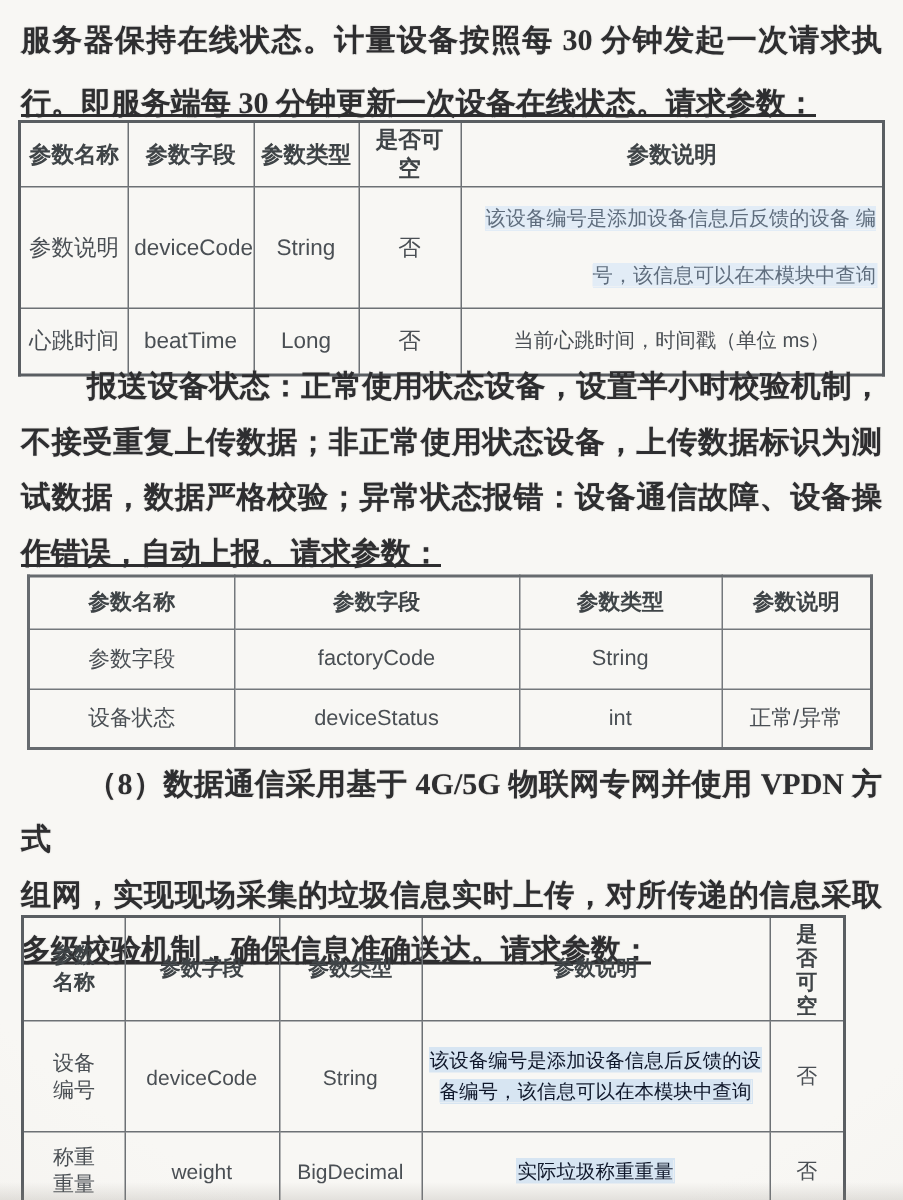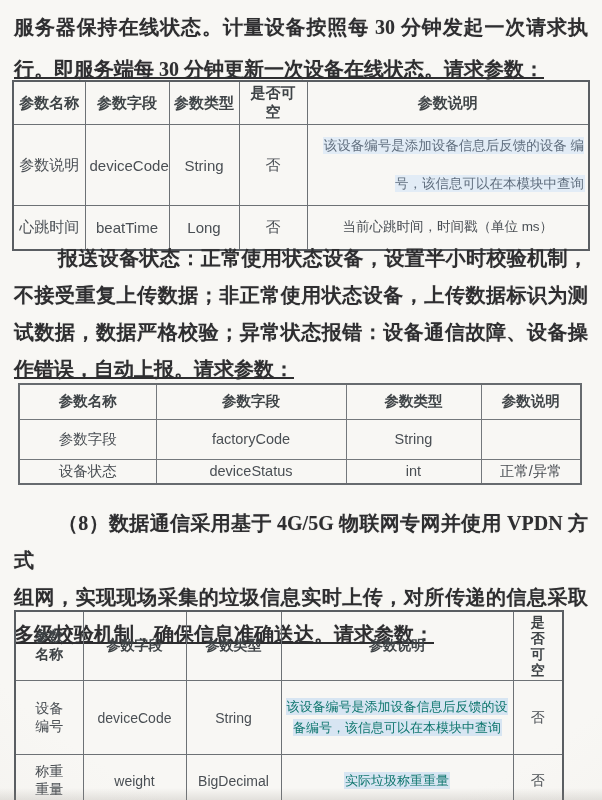--- a/index.html
+++ b/index.html
@@ -45,21 +45,21 @@
   #table2 { left:18px; top:383px; width:562px; font-size:14.5px; border-color:#676b6f; }
   #table2 th, #table2 td { border-color:#74787c; }
   #table3 { left:14px; top:610px; width:548px; font-size:14px; }
   #table3 .desc { font-size:13px; line-height:1.55; }
 
   
   .vtext { display:inline-block; width:16px; word-break:break-all; line-height:16px; text-align:center; }
 
   
   .hl {
-    background:#d7e5f2; color:#0f766e;
+    background:#d7e5f2; color:#0f172a;
     box-shadow:0 0 0 1px #d7e5f2;
   }
   .hl-soft {
     background:#e2ecf6; color:#5f6d7d;
     box-shadow:0 0 0 1px #e2ecf6;
   }
 </style>
 </head>
 <body>
 
@@ -124,21 +124,21 @@
       <th>参数字段</th>
       <th>参数类型</th>
       <th>参数说明</th>
     </tr>
     <tr style="height:40px">
       <td>参数字段</td>
       <td>factoryCode</td>
       <td>String</td>
       <td></td>
     </tr>
-    <tr style="height:24px">
+    <tr style="height:40px">
       <td>设备状态</td>
       <td>deviceStatus</td>
       <td>int</td>
       <td>正常/异常</td>
     </tr>
   </tbody>
     </table>
 
   <div class="para" id="para3">
     <div class="ln indent">（8）数据通信采用基于 4G/5G 物联网专网并使用 VPDN 方式</div>

